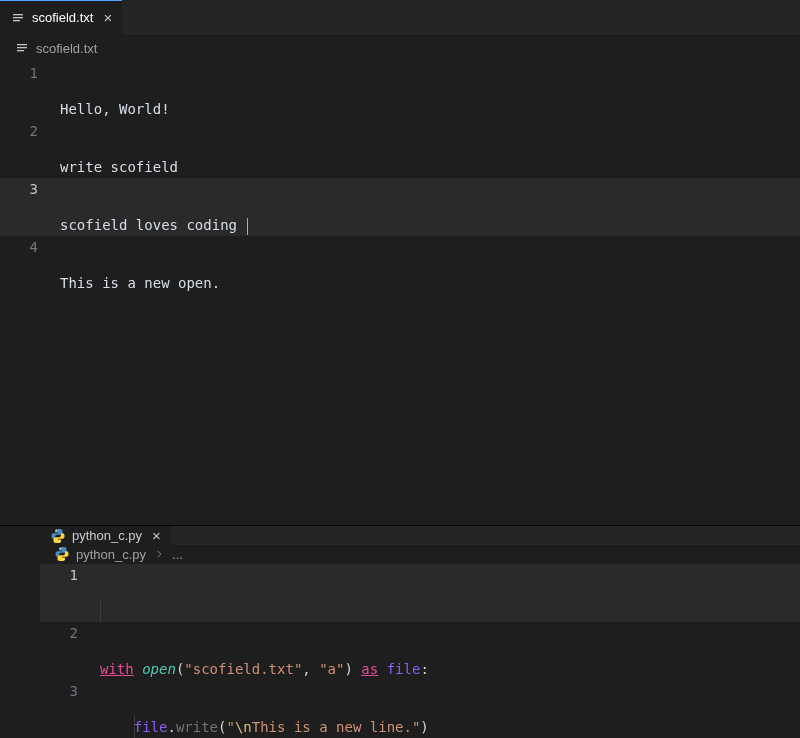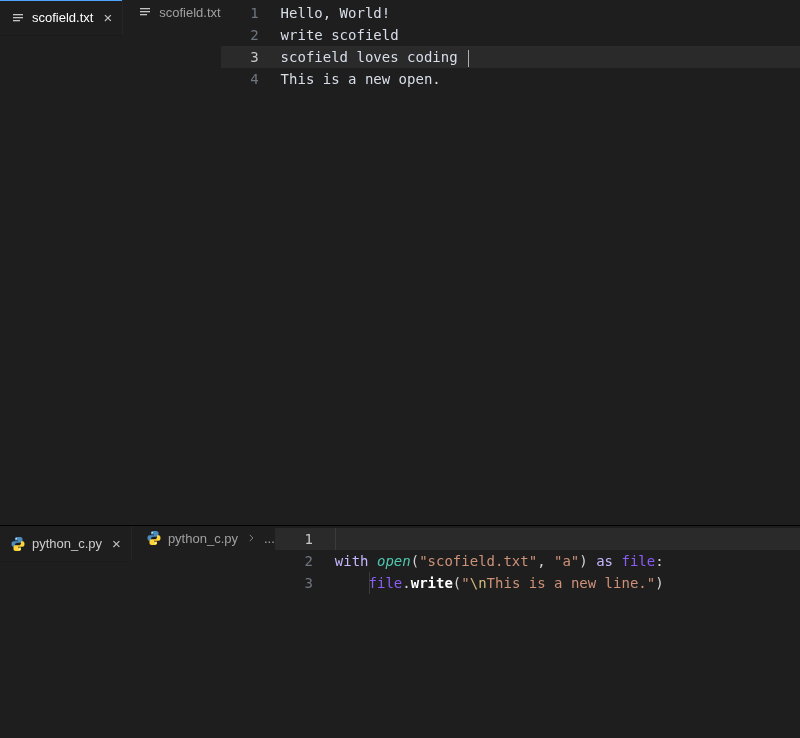--- a/index.html
+++ b/index.html
@@ -6,25 +6,25 @@
   html, body {
     width: 800px;
     height: 738px;
     background: #1e1e1e;
     font-family: "Menlo", "Consolas", monospace;
     color: #d4d4d4;
     overflow: hidden;
   }
   .pane {
     display: flex;
-    flex-direction: row;
+    flex-direction: column;
     width: 100%;
   }
   .pane.top { height: 525px; }
-  .pane.bottom { height: 213px; border-top: 1px solid #000; }
+  .pane.bottom { height: 213px; border-top: 1px solid #000; padding-left: 40px; }
 
   
   .tab-bar {
     height: 36px;
     background: #252526;
     display: flex;
     align-items: stretch;
     border-bottom: 1px solid #1b1b1b;
   }
   .tab {
@@ -82,40 +82,40 @@
   }
   .line.current { background: #2a2a2b; }
   .gutter {
     width: 60px;
     text-align: right;
     padding-right: 22px;
     color: #6e7681;
     user-select: none;
   }
   .line.current .gutter { color: #c6c6c6; }
-  .code { flex: 1; color: #d8dee9; }
+  .code { flex: 1; color: #d8dee9; margin-top: 36px; }
   .cursor {
     display: inline-block;
     width: 1px;
     height: 17px;
     background: #aeafad;
     vertical-align: middle;
     margin-left: 2px;
   }
   .indent-guide {
     display: inline-block;
     border-left: 1px solid #3b3b3b;
     height: 22px;
     vertical-align: top;
     margin-right: -1px;
   }
 
   
-  .tk-kw   { color: #c4b5fd; }
-  .tk-fn   { color: #ffffff; font-weight: bold; }
+  .tk-kw   { color: #ec4899; text-decoration: underline; }
+  .tk-fn   { color: #737373; }
   .tk-builtin { color: #4ec9b0; font-style: italic; }
   .tk-str  { color: #ce9178; }
   .tk-punc { color: #d4d4d4; }
   .tk-esc  { color: #d7ba7d; }
   .tk-var  { color: #8b5cf6; }
 
   
   svg { display: block; }
 </style>
 </head>

